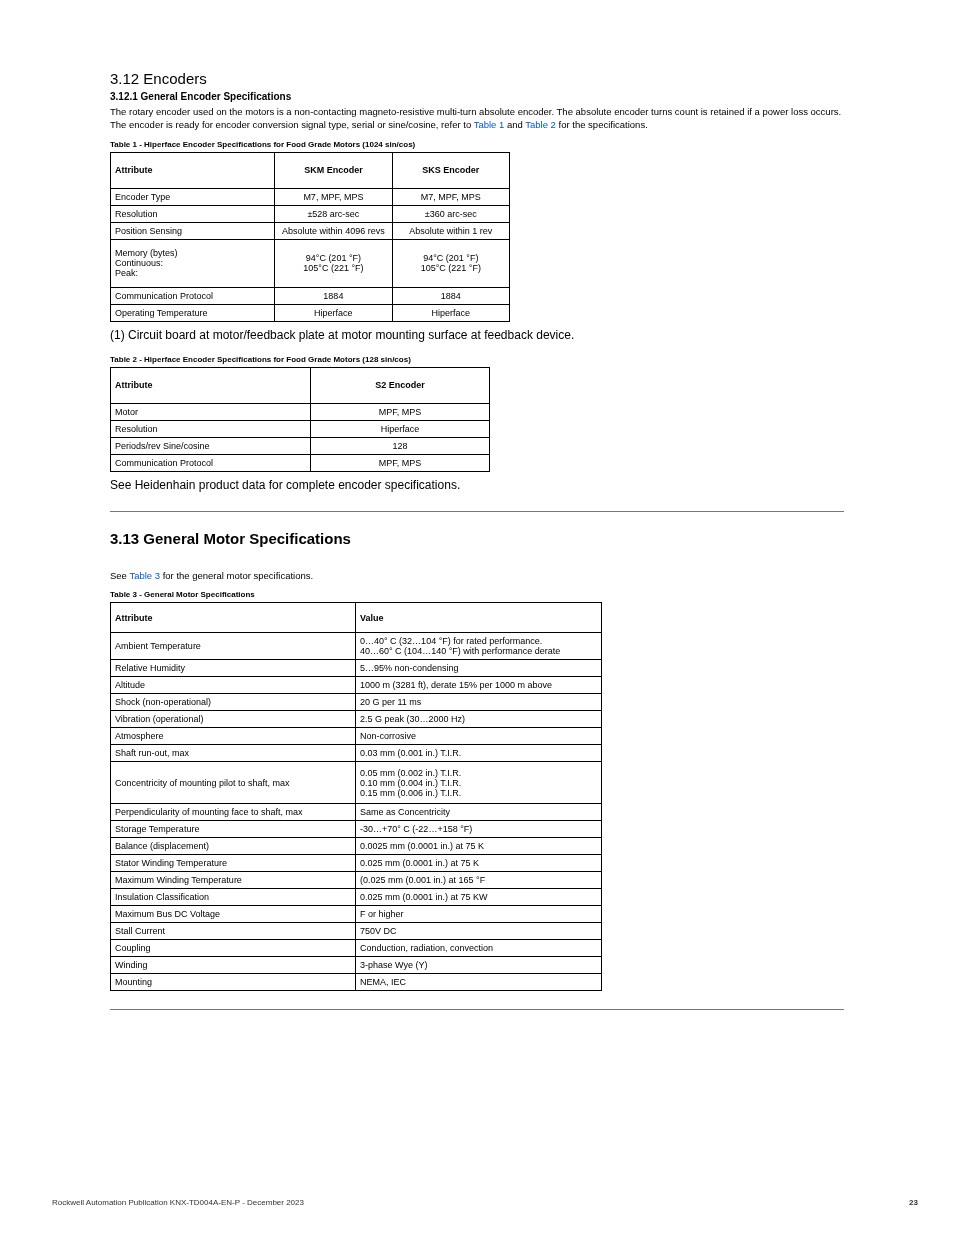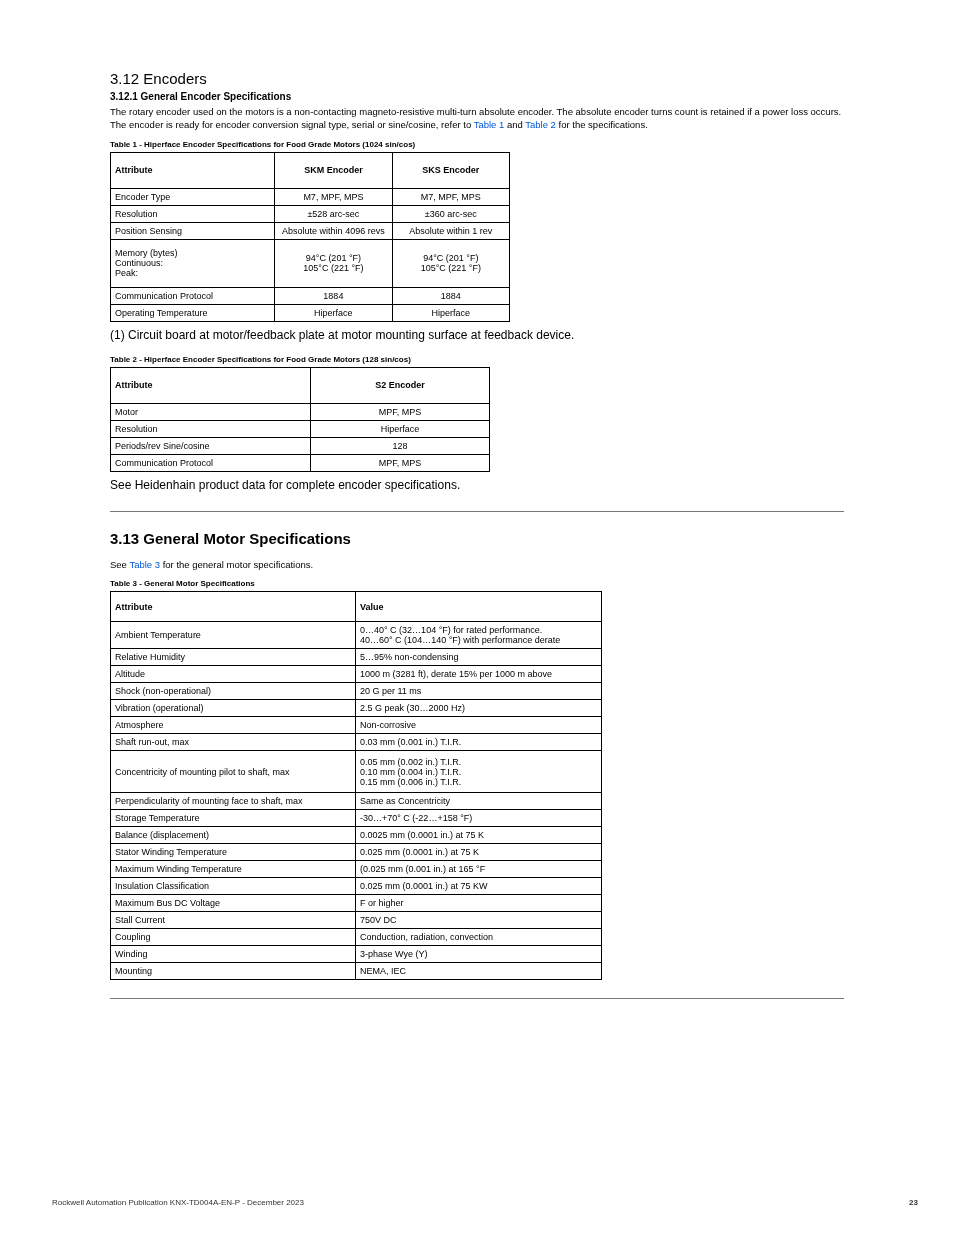--- a/index.html
+++ b/index.html
@@ -41,21 +41,21 @@
     vertical-align: middle;
   }
   .tbl .center { text-align: center; }
   .tbl .header { font-weight: bold; }
   .footnote { font-size: 12px; line-height: 1.25; margin-top: 2px; }
   .caption { font-size: 8px; margin-bottom: 3px; }
   .hr { border: none; border-top: 0.8px solid #777; margin: 18px 0 18px 0; }
   .sec-heading {
     font-size: 15px;
     font-weight: bold;
-    margin-bottom: 12px;
+    margin-bottom: 23px;
   }
   .table-caption {
     font-size: 8px;
     font-weight: bold;
     margin-bottom: 3px;
   }
   .footer {
     position: absolute;
     bottom: 28px;
     width: 954px;

